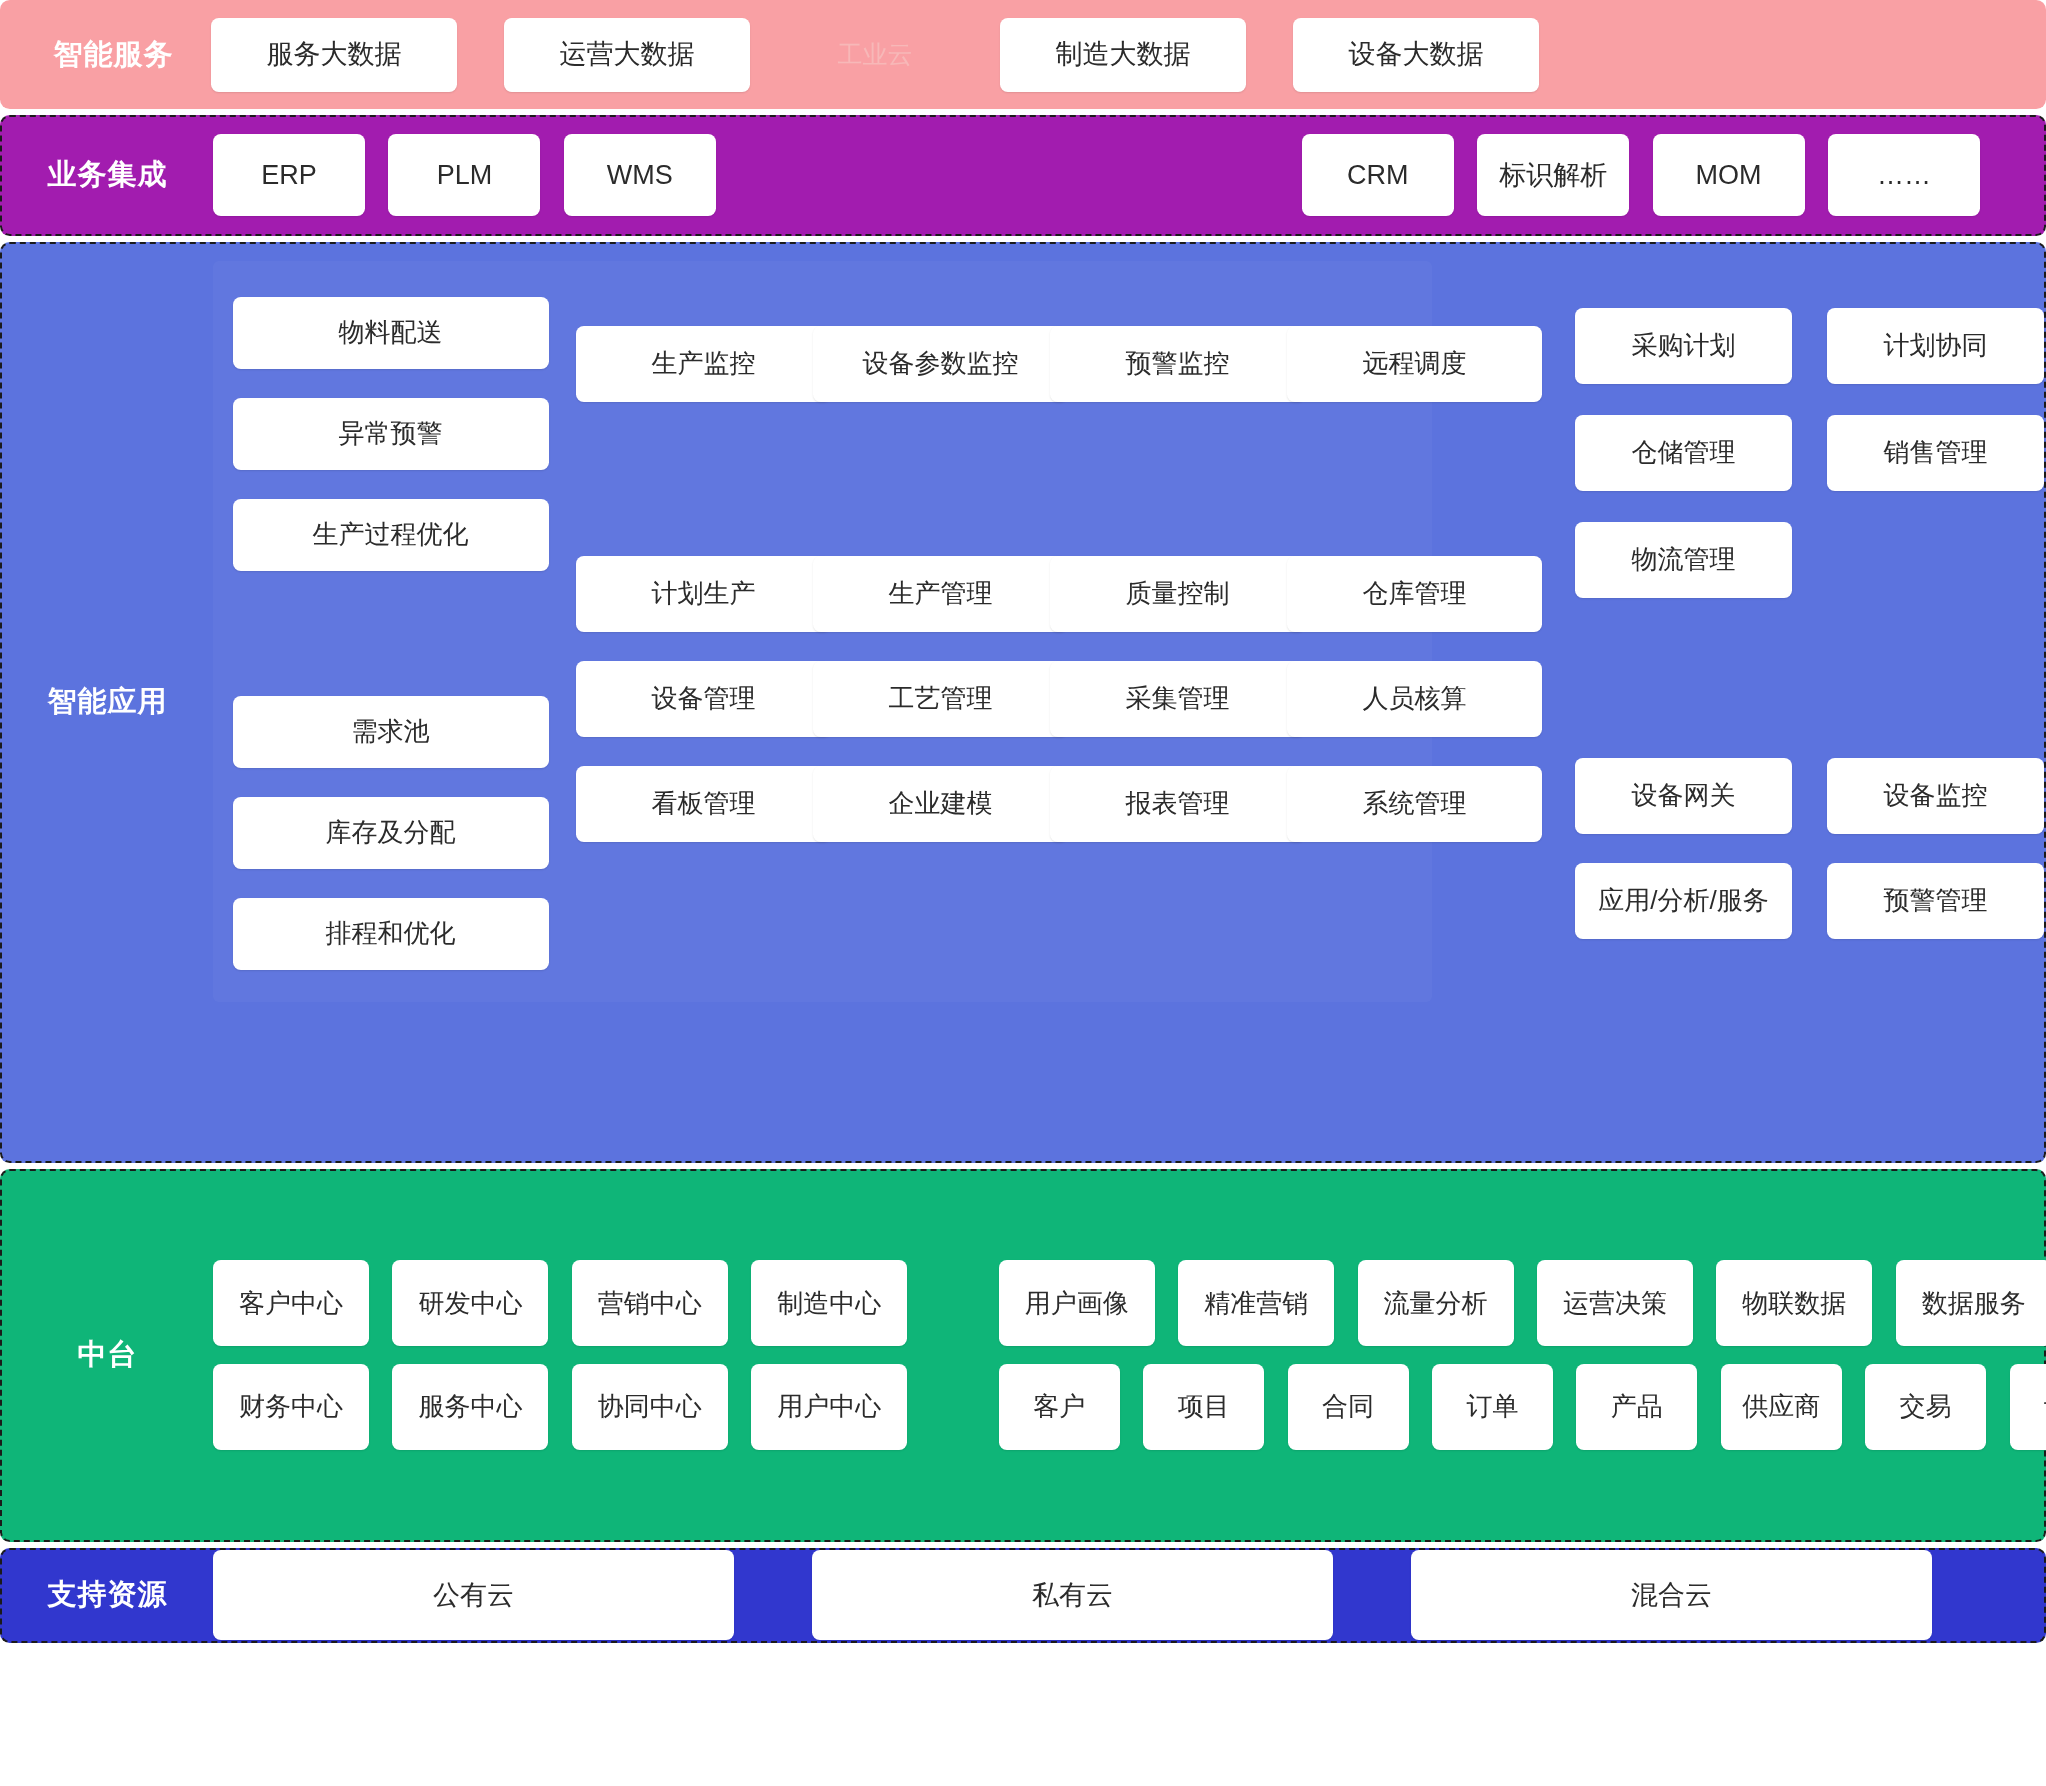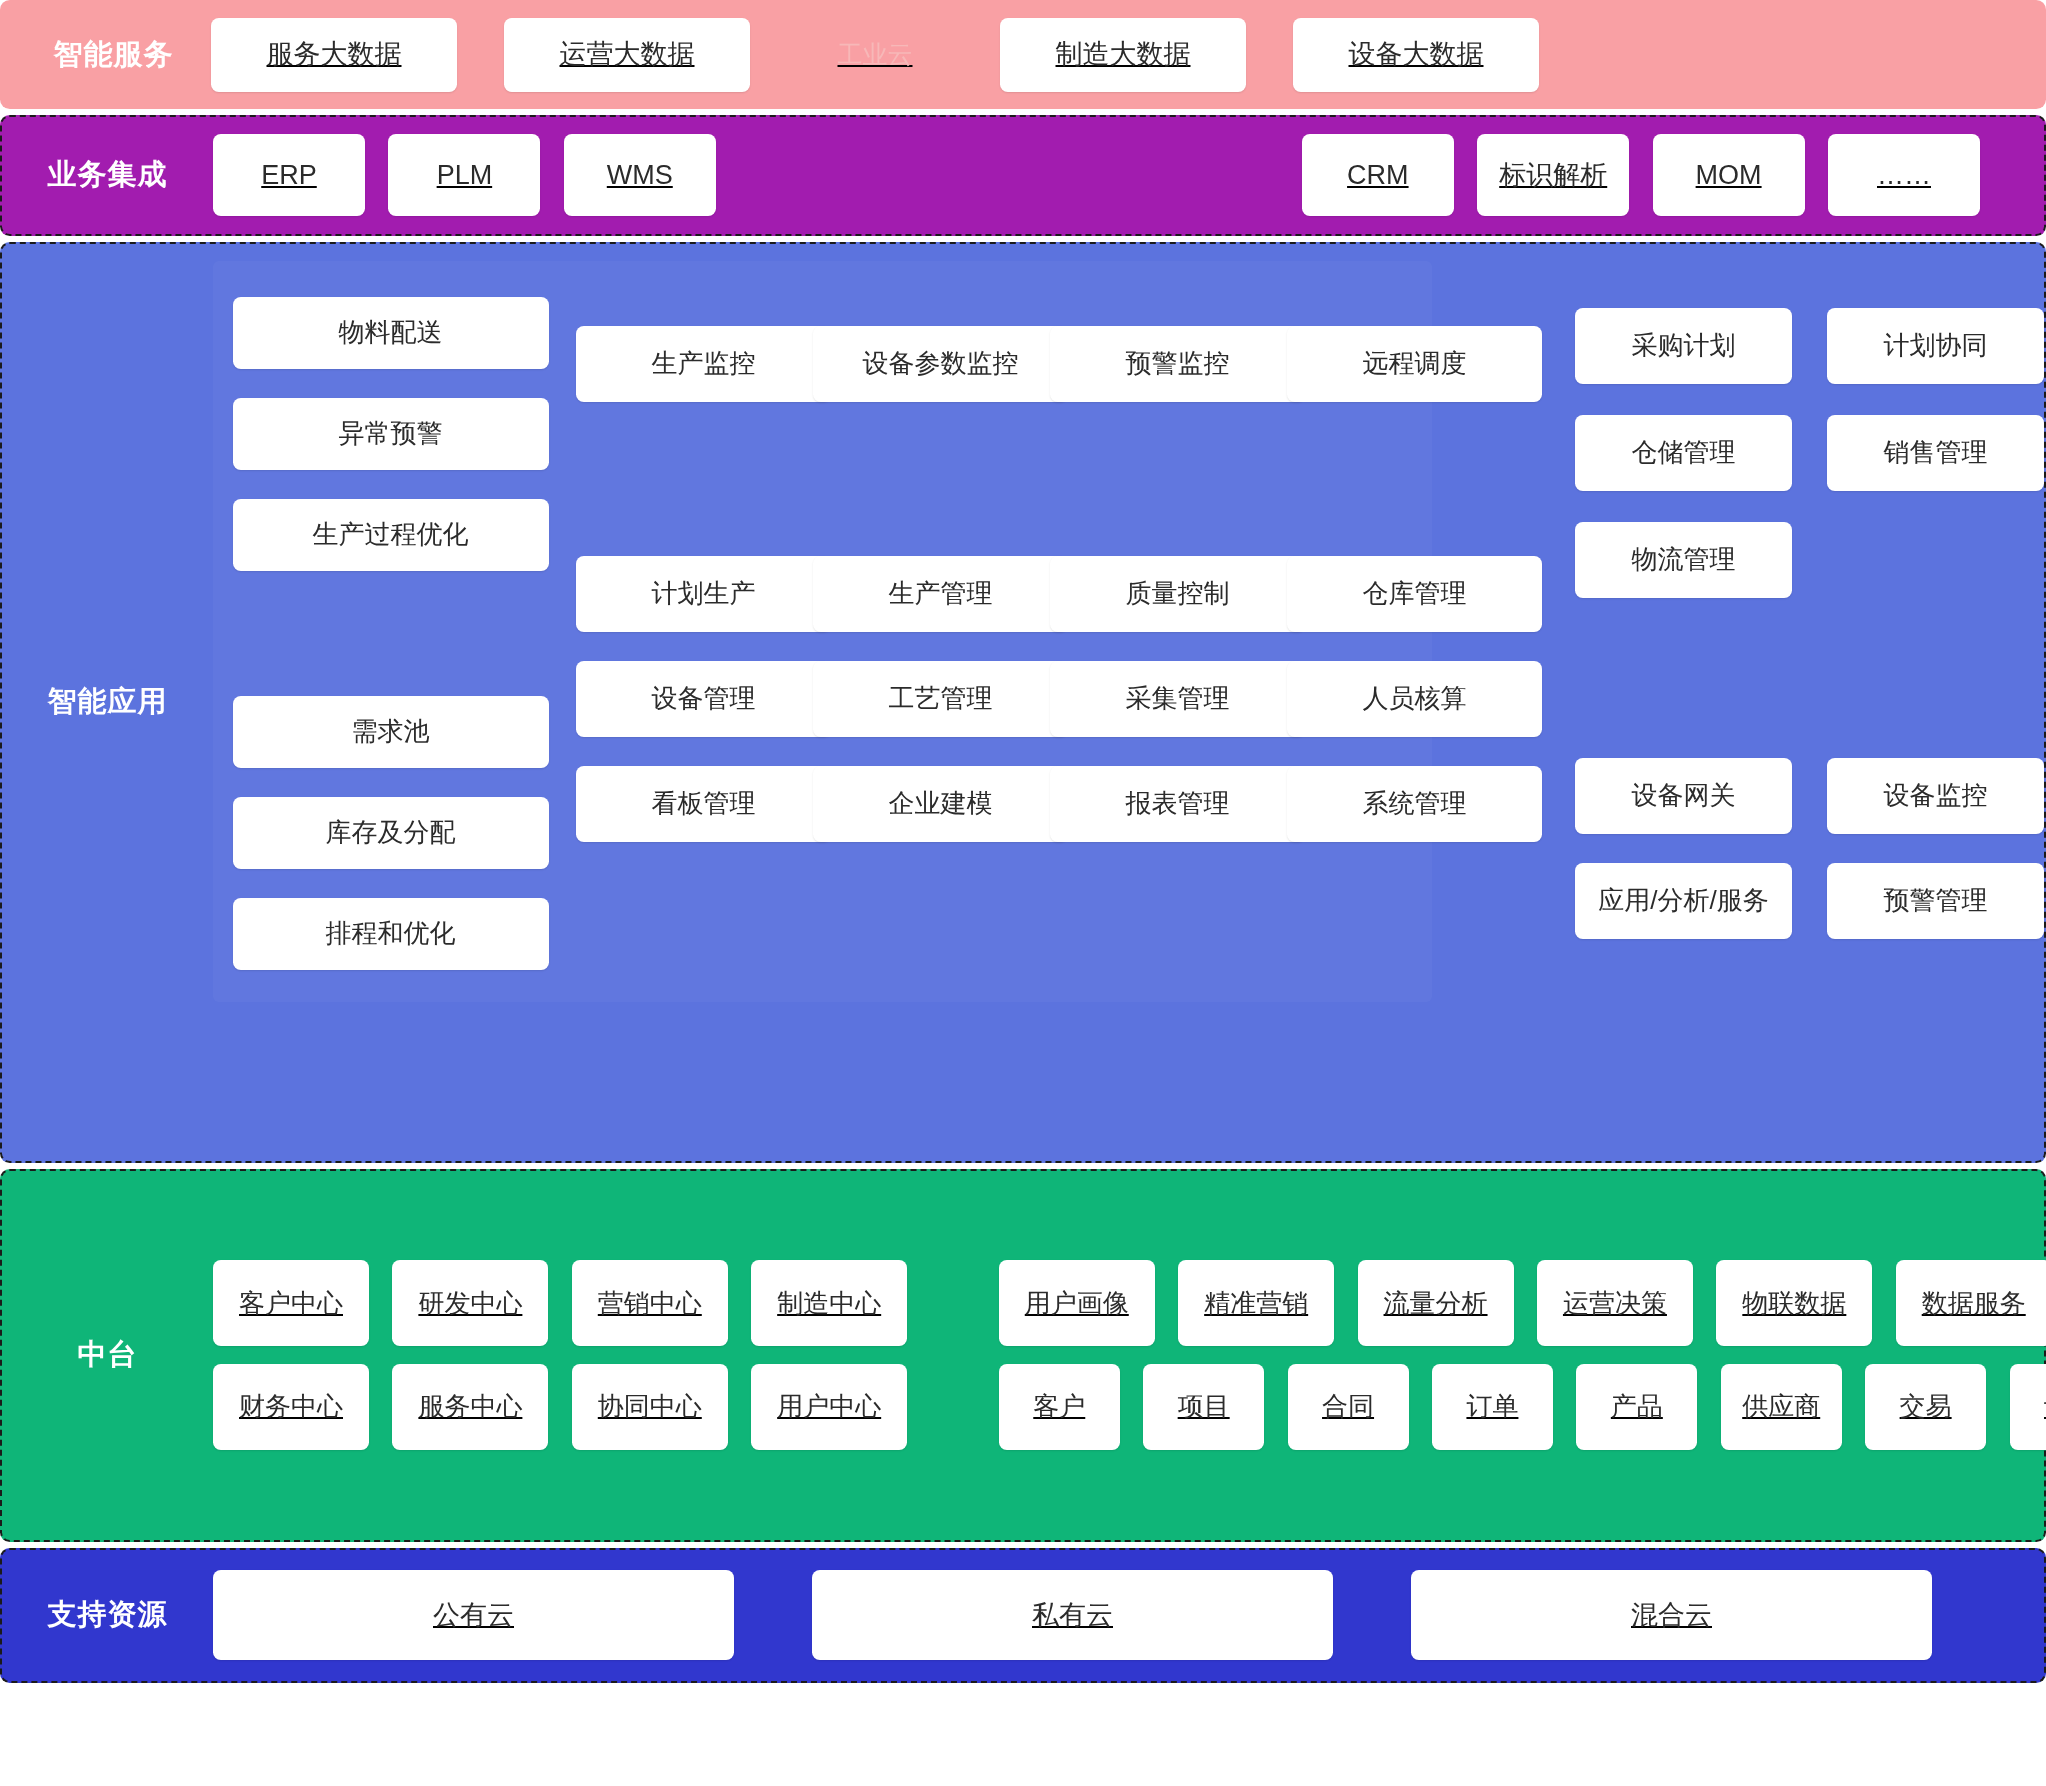--- a/index.html
+++ b/index.html
@@ -38,21 +38,20 @@
     text-align: center;
     white-space: nowrap;
   }
 
   .band-body {
     flex: 1 1 auto;
     position: relative;
     height: 100%;
     display: flex;
     align-items: center;
-    text-decoration: underline;
   }
 
   
   .card {
     background: #ffffff;
     border-radius: 7.8px;
     display: flex;
     align-items: center;
     justify-content: center;
     color: #2b2b2b;
@@ -206,21 +205,21 @@
   #band-middle .mid-cluster {
     display: flex;
     gap: 23.4px;
   }
   #band-middle .mid-sep { width: 17.6px; }
   #band-middle .card.center { width: 156px; height: 86px; font-size: 26px; }
   #band-middle .card.narrow{ width: 121px; height: 86px; font-size: 26px; }
 
   
   #band-resource {
-    height: 135px;
+    height: 95px;
     background: #3137CE;
     border: 2.9px dashed #1a1a1a;
     border-radius: 9.8px;
   }
   #band-resource .band-label { width: 211px; font-size: 29px; }
   #band-resource .band-body {
     gap: 78px;
     padding-right: 72px;
     justify-content: flex-start;
   }

